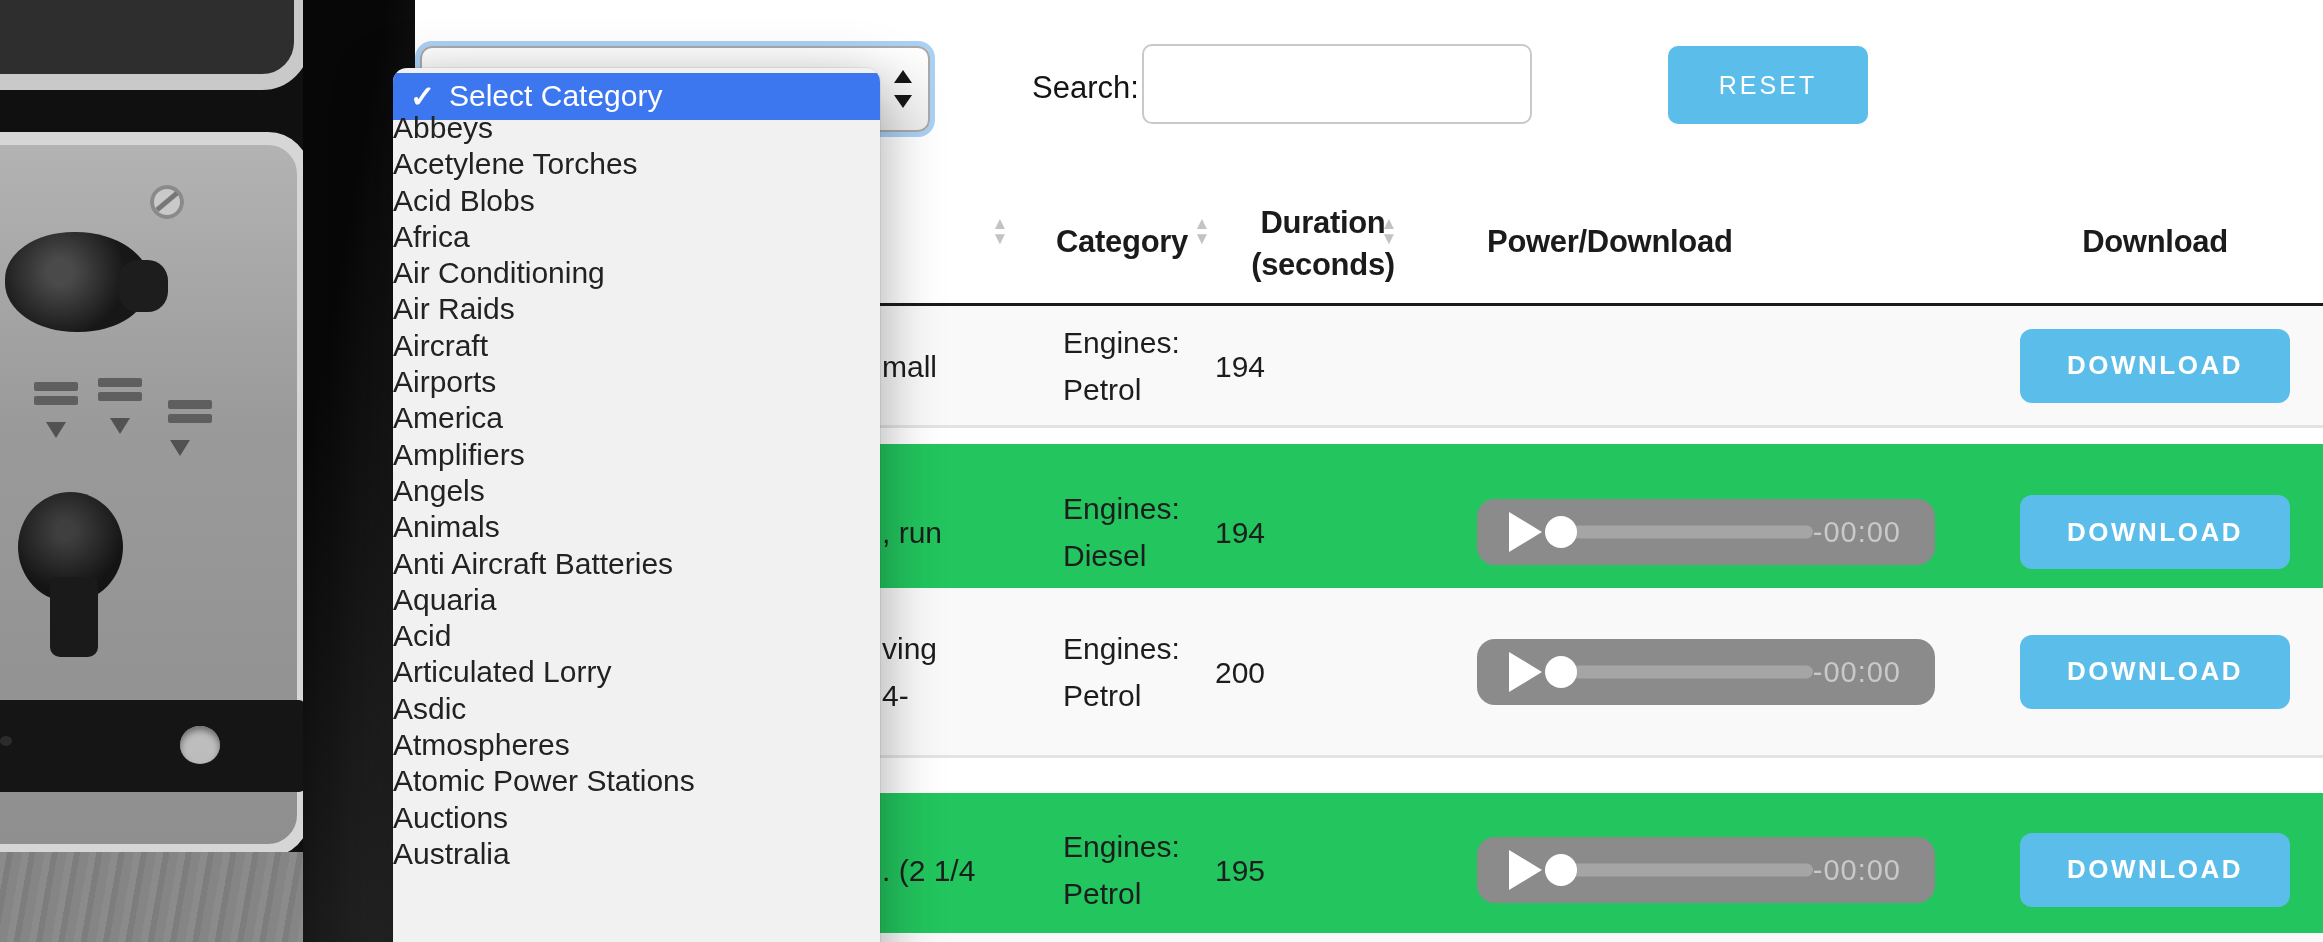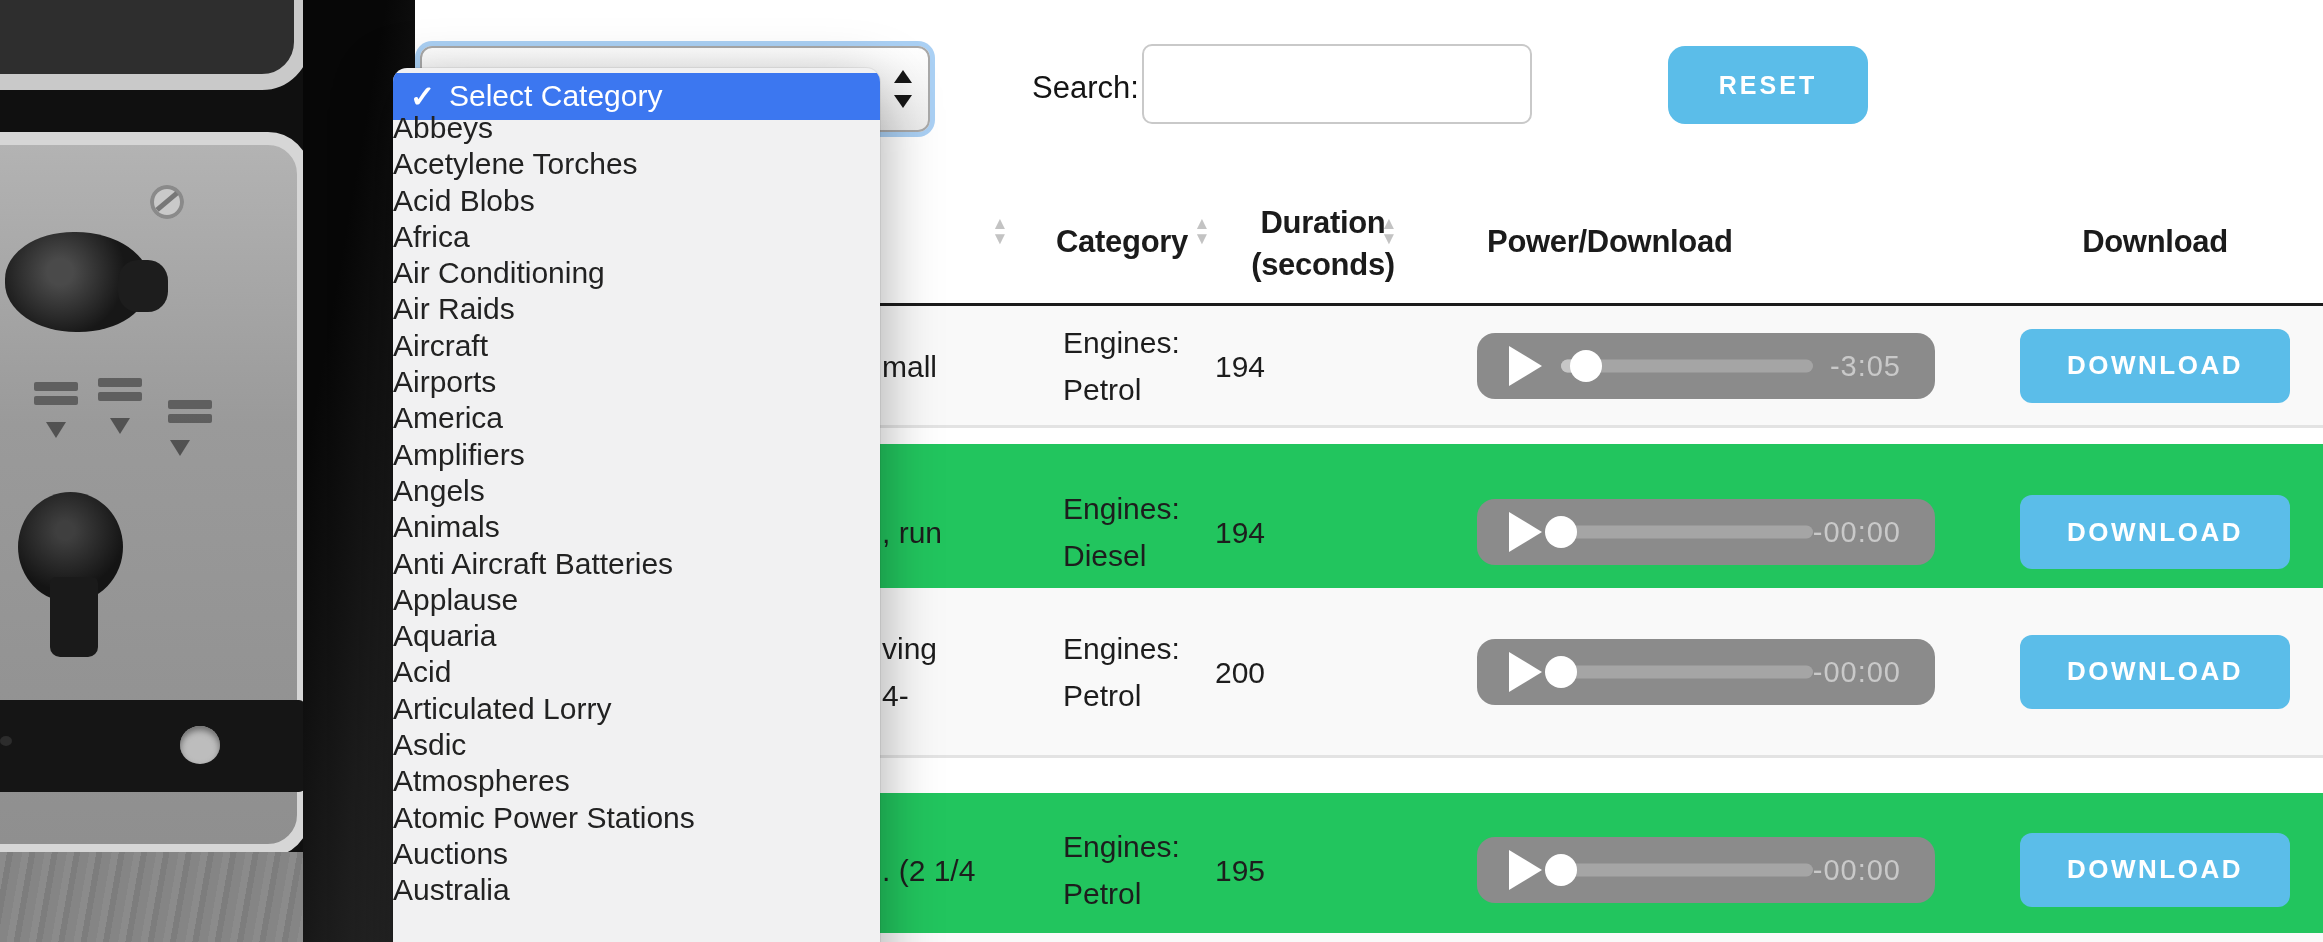--- a/index.html
+++ b/index.html
@@ -43,22 +43,22 @@
         box-shadow:0 0 0 5px rgba(113,176,236,0.60); z-index:4; }
   .stepper { position:absolute; right:14px; top:50%; transform:translateY(-50%); width:22px; height:46px; }
   .stepper .up, .stepper .dn { position:absolute; left:2px; width:0; height:0;
         border-left:9px solid transparent; border-right:9px solid transparent; }
   .stepper .up { top:4px; border-bottom:13px solid #161616; }
   .stepper .dn { bottom:4px; border-top:13px solid #161616; }
 
   .search-label { position:absolute; left:1032px; top:70px; font-size:31px; color:#141414; }
   .search-input { position:absolute; left:1142px; top:44px; width:390px; height:80px; border:2px solid #c9c9c9;
         border-radius:10px; background:#fff; font-size:30px; padding:0 18px; color:#222; outline:none; }
-  .reset-btn { position:absolute; left:1668px; top:46px; width:200px; height:78px; border:none; border-radius:17px;
-        background:#5bbde9; color:#ffffff; font-family:"Liberation Sans",sans-serif; font-size:25px; font-weight:700;
+  .reset-btn { position:absolute; left:1668px; top:46px; width:200px; height:78px; border:none; border-radius:10px;
+        background:#5bbde9; color:#ffffff; font-family:"Liberation Sans",sans-serif; font-size:25px; font-weight:400;
         letter-spacing:3px; cursor:pointer; }
 
   
   .thead { position:absolute; left:415px; top:190px; width:1908px; height:116px; color:#1b1b1b; }
   .th { position:absolute; font-size:31px; font-weight:700; letter-spacing:-0.3px; }
   .sort-icon { position:absolute; width:24px; height:44px; top:26px; color:#c3c3c3; font-size:17px; line-height:15px; text-align:center; }
   .sort-icon span { display:block; }
   .th-cat { left:622px; top:34px; width:170px; text-align:center; }
   .th-dur { left:818px; top:12px; width:180px; text-align:center; line-height:42px; }
   .th-listen { left:1072px; top:34px; }
@@ -160,28 +160,20 @@
     <div class="th th-dl" id="th-download">Download</div>
     <div class="head-line"></div>
   </div>
 
   <div id="tbody">
       <div class="row r0 odd">
     <div class="frag cell-text">mall</div>
     <div class="cat cell-text" style="white-space: pre-line;">Engines:
 Petrol</div>
     <div class="dur cell-text">194</div>
-    <div class="player">
-      <span class="play-icon"></span>
-      <span class="track">
-        <span class="played" style="width: 33.2px;"></span>
-      </span>
-      <span class="knob" style="left: 109.2px;"></span>
-      <span class="ptime">-3:05</span>
-    </div>
     <button class="dl-btn">DOWNLOAD</button>
   </div>
       <div class="row r1 even">
     <div class="frag cell-text">, run</div>
     <div class="cat cell-text" style="white-space: pre-line;">Engines:
 Diesel</div>
     <div class="dur cell-text">194</div>
     <div class="player">
       <span class="play-icon"></span>
       <span class="track">
@@ -238,21 +230,20 @@
         <div class="menu-item">Africa</div>
         <div class="menu-item">Air Conditioning</div>
         <div class="menu-item">Air Raids</div>
         <div class="menu-item">Aircraft</div>
         <div class="menu-item">Airports</div>
         <div class="menu-item">America</div>
         <div class="menu-item">Amplifiers</div>
         <div class="menu-item">Angels</div>
         <div class="menu-item">Animals</div>
         <div class="menu-item">Anti Aircraft Batteries</div>
-        <div class="menu-item">Applause</div>
         <div class="menu-item">Aquaria</div>
         <div class="menu-item">Acid</div>
         <div class="menu-item">Articulated Lorry</div>
         <div class="menu-item">Asdic</div>
         <div class="menu-item">Atmospheres</div>
         <div class="menu-item">Atomic Power Stations</div>
         <div class="menu-item">Auctions</div>
         <div class="menu-item">Australia</div>
       </div>
   </div>

